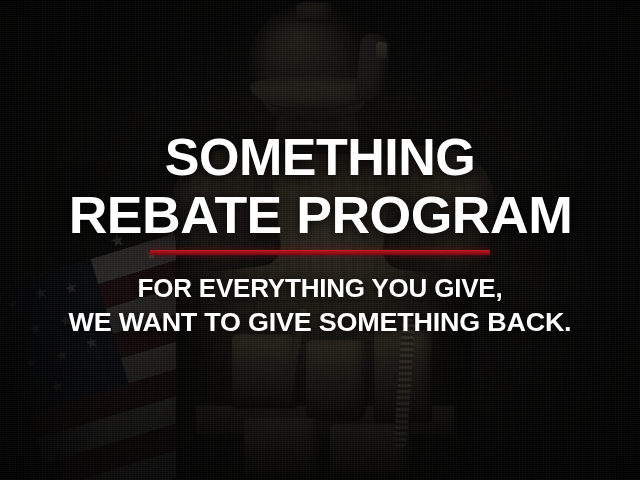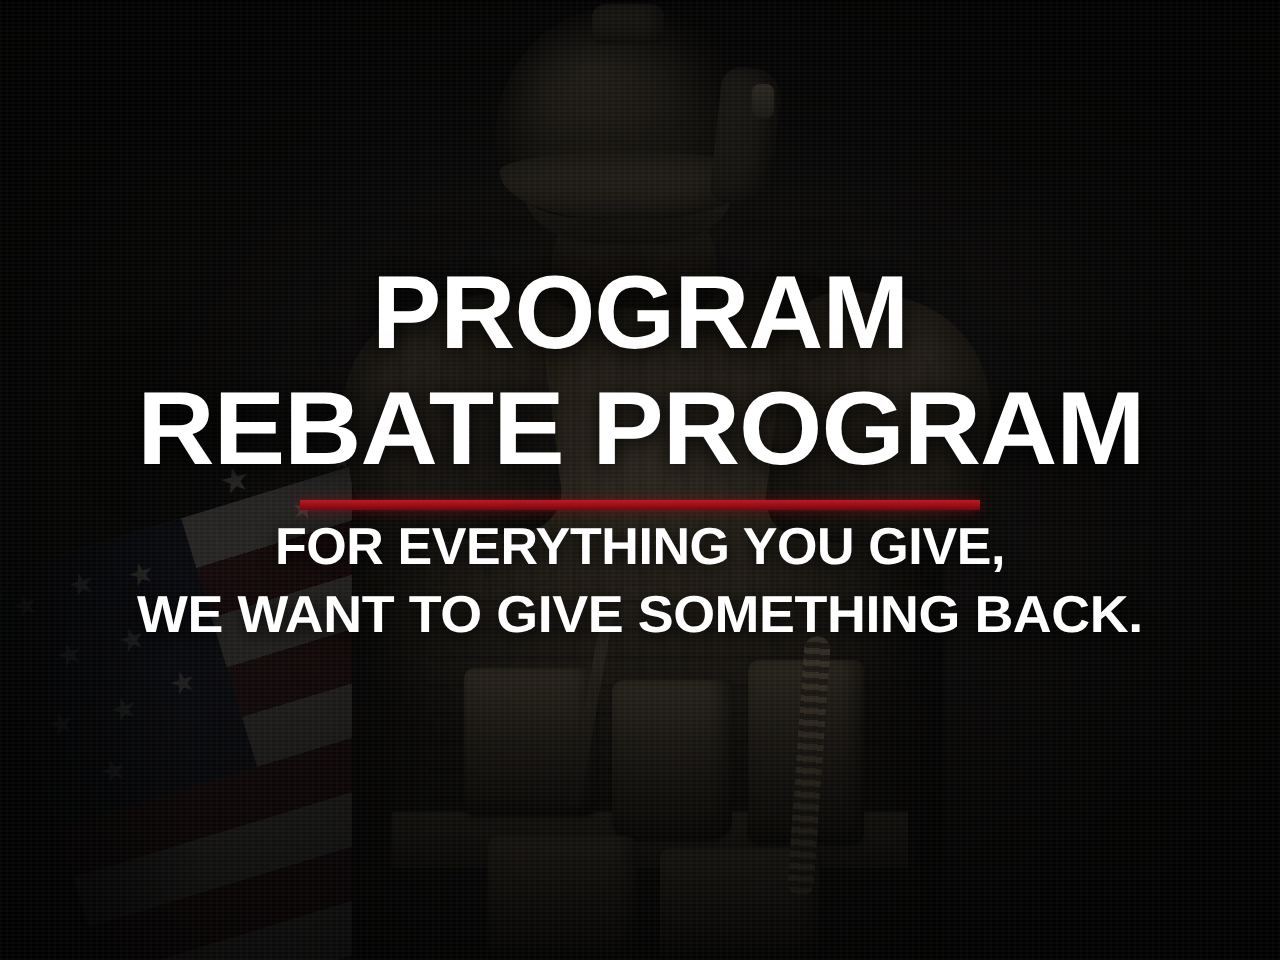--- a/index.html
+++ b/index.html
@@ -339,21 +339,21 @@
   .subhead {
     margin: 0;
     text-align: center;
     color: #ffffff;
     font-weight: 700;
     font-size: 26px;
     line-height: 1.18;
     letter-spacing: -0.2px;
     text-shadow: 0 2px 9px rgba(0,0,0,.8);
   }
-  .subhead-1 { margin-top: 3px; }
+  .subhead-1 { margin-top: 18px; }
   .subhead-2 { margin-top: 3px; transform: scaleX(1.035); }
 </style>
 </head>
 <body>
 
 <div id="poster">
 
   <div class="photo-layer">
     <div class="bg-base"></div>
 
@@ -398,21 +398,21 @@
     <div class="nvg-mount"></div>
     <div class="helmet-rail"></div>
     <div class="helmet-lamp"></div>
 
     <div class="scrim"></div>
     <div class="vignette"></div>
     <div class="grain"></div>
   </div>
 
   <div class="content">
-    <h1 class="headline headline-1">PROGRAM</h1>
+    <h1 class="headline headline-1">SOMETHING</h1>
 
     <h1 class="headline headline-2">REBATE PROGRAM</h1>
 
     <div class="rule"></div>
 
     <p class="subhead subhead-1">FOR EVERYTHING YOU GIVE,</p>
 
     <p class="subhead subhead-2">WE WANT TO GIVE SOMETHING BACK.</p>
   </div>
 

